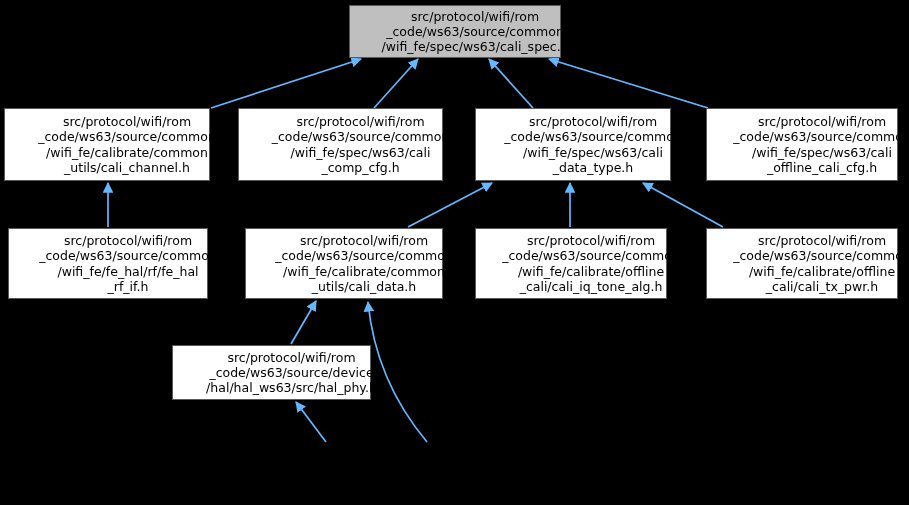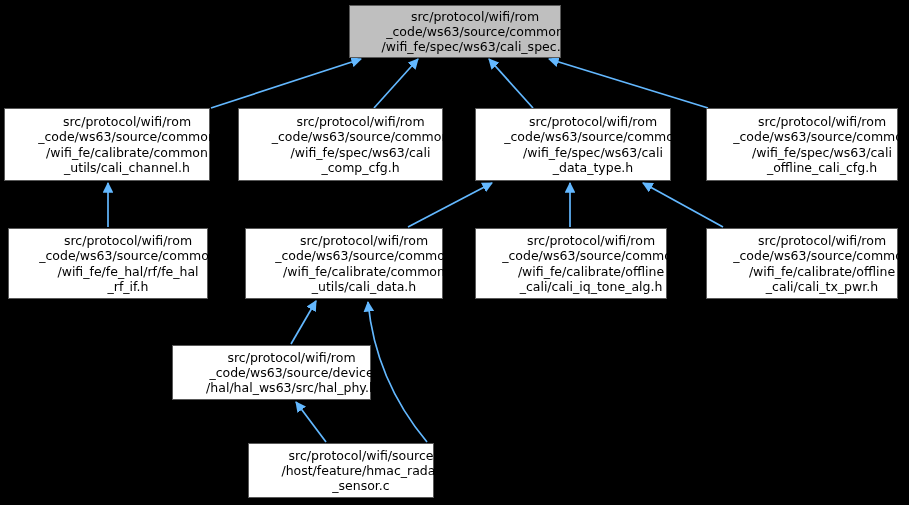--- a/index.html
+++ b/index.html
@@ -132,19 +132,14 @@
 /wifi_fe/calibrate/offline
 _cali/cali_tx_pwr.h</span>
   </div>
 
   <div class="node" id="n-hal-phy">
     <span class="lbl">src/protocol/wifi/rom
 _code/ws63/source/device
 /hal/hal_ws63/src/hal_phy.h</span>
   </div>
 
-  <div class="node" id="n-hmac-radar-sensor">
-    <span class="lbl">src/protocol/wifi/source
-/host/feature/hmac_radar
-_sensor.c</span>
-  </div>
 
 </div>
 
 </body></html>

